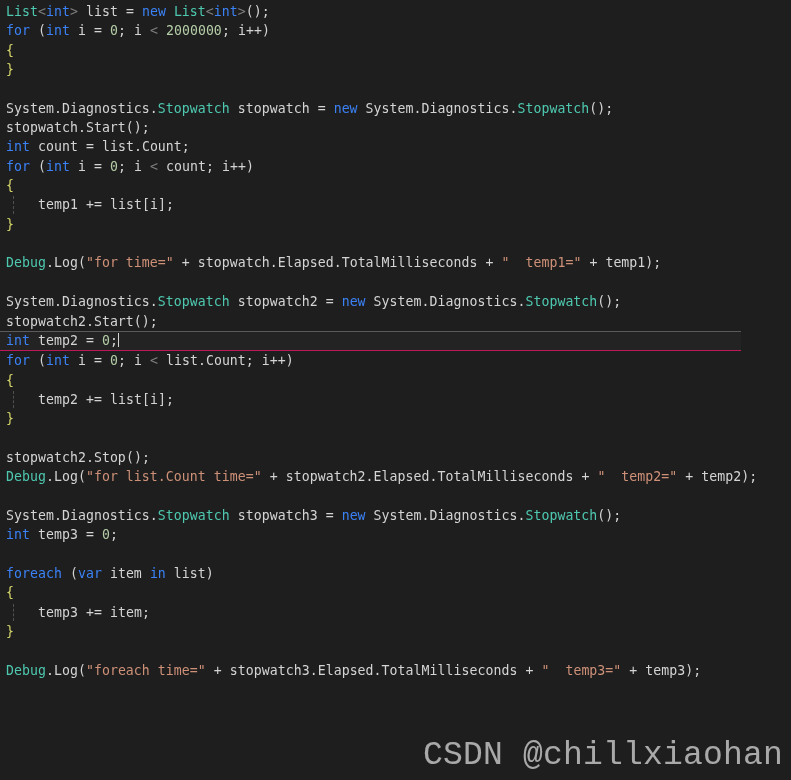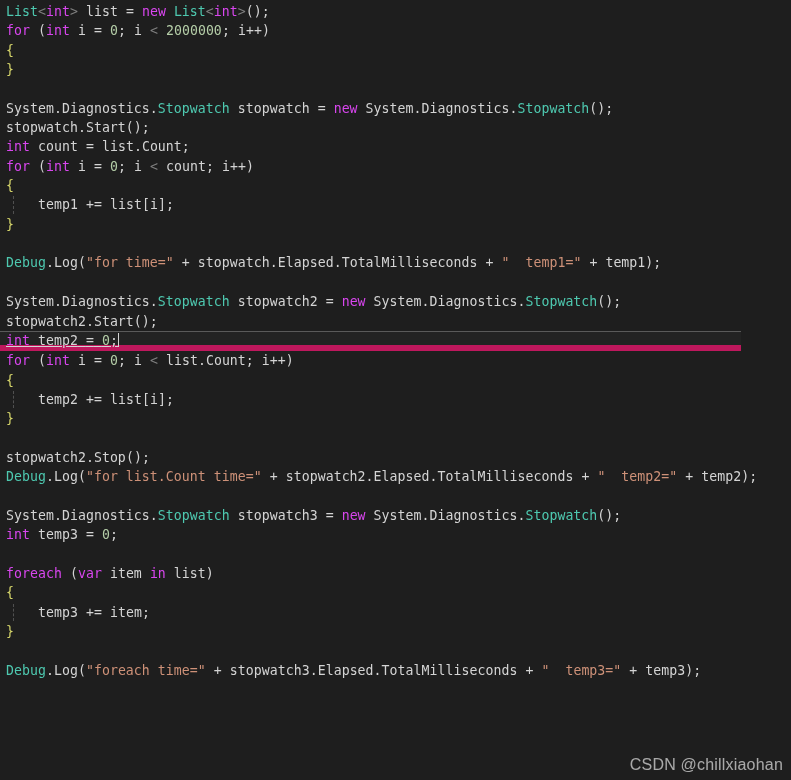--- a/index.html
+++ b/index.html
@@ -32,31 +32,30 @@
     line-height: 19.35px;
     font-size: 13.2px;
     letter-spacing: 0.05px;
     white-space: pre;
     color: #d4d4d4;
     box-sizing: border-box;
   }
   .line.current {
     background: #232323;
     border-top: 1px solid #5a5a5a;
-    border-bottom: 6px solid #be185d;
+    border-bottom: 1px solid #be185d;
     margin-left: -6px;
     padding-left: 6px;
     width: 741px;
     height: 20.35px;
     line-height: 18.3px;
-    text-decoration: underline;
   }
   
   .t-plain  { color: #d4d4d4; }
-  .t-key    { color: #d946ef; }   
+  .t-key    { color: #3b82f6; }   
   .t-type   { color: #4ec9b0; }   
   .t-str    { color: #ce9178; }   
   .t-num    { color: #b5cea8; }   
   .t-punc   { color: #d4d4d4; }
   .t-brace0 { color: #d7d76b; }
   .t-angle  { color: #808080; }
 
   
   .guide {
     position: absolute;
@@ -75,22 +74,22 @@
     background: #d4d4d4;
     vertical-align: -2px;
     margin-left: 0px;
   }
 
   
   #watermark {
     position: absolute;
     right: 8px;
     bottom: 6px;
-    font-family: Liberation Sans, sans-serif;
-    font-size: 16px;
+    font-family: Liberation Mono, monospace;
+    font-size: 33px;
     color: rgba(255,255,255,0.62);
     letter-spacing: 0.2px;
     pointer-events: none;
     white-space: nowrap;
   }
 </style>
 </head>
 <body>
 
 <div id="editor">

